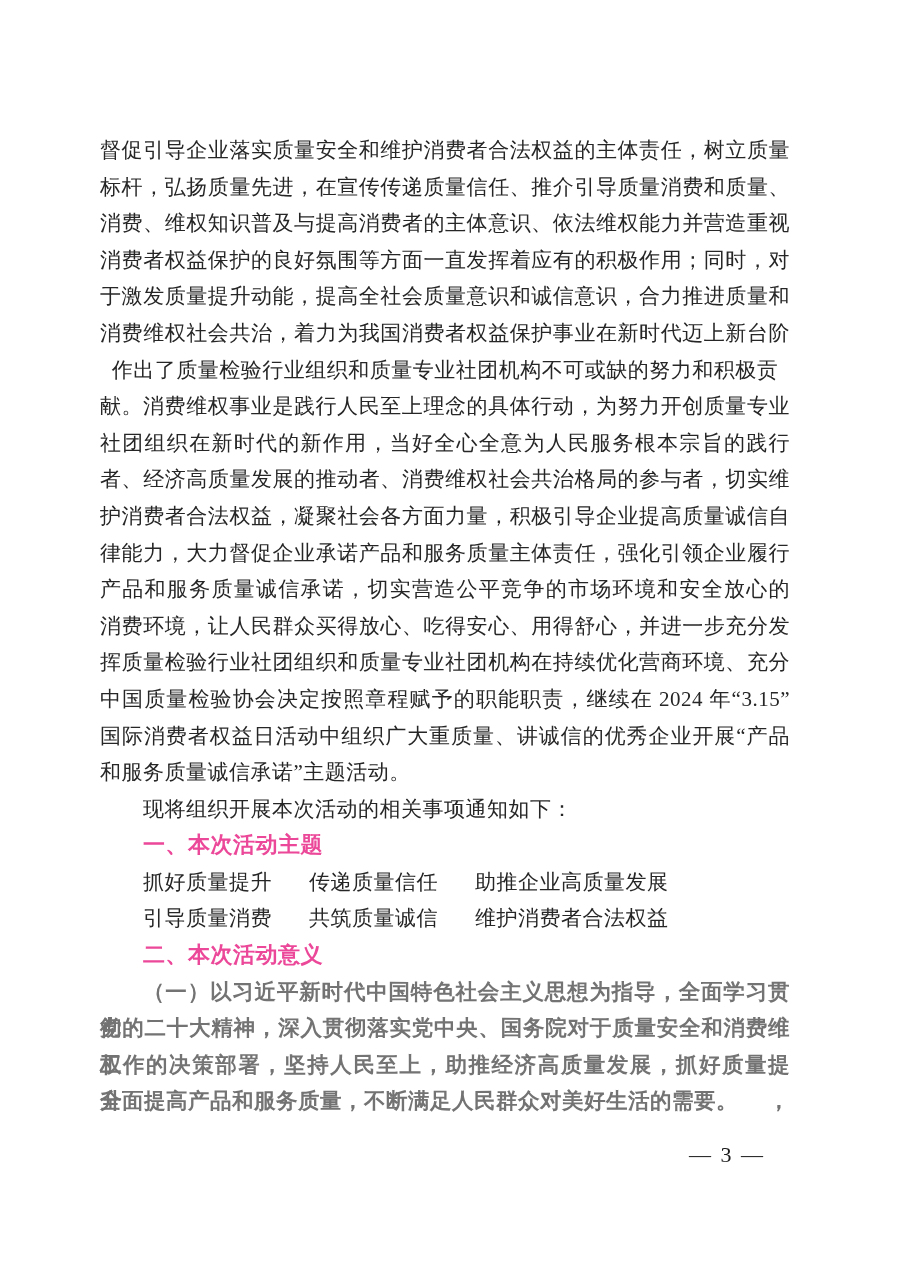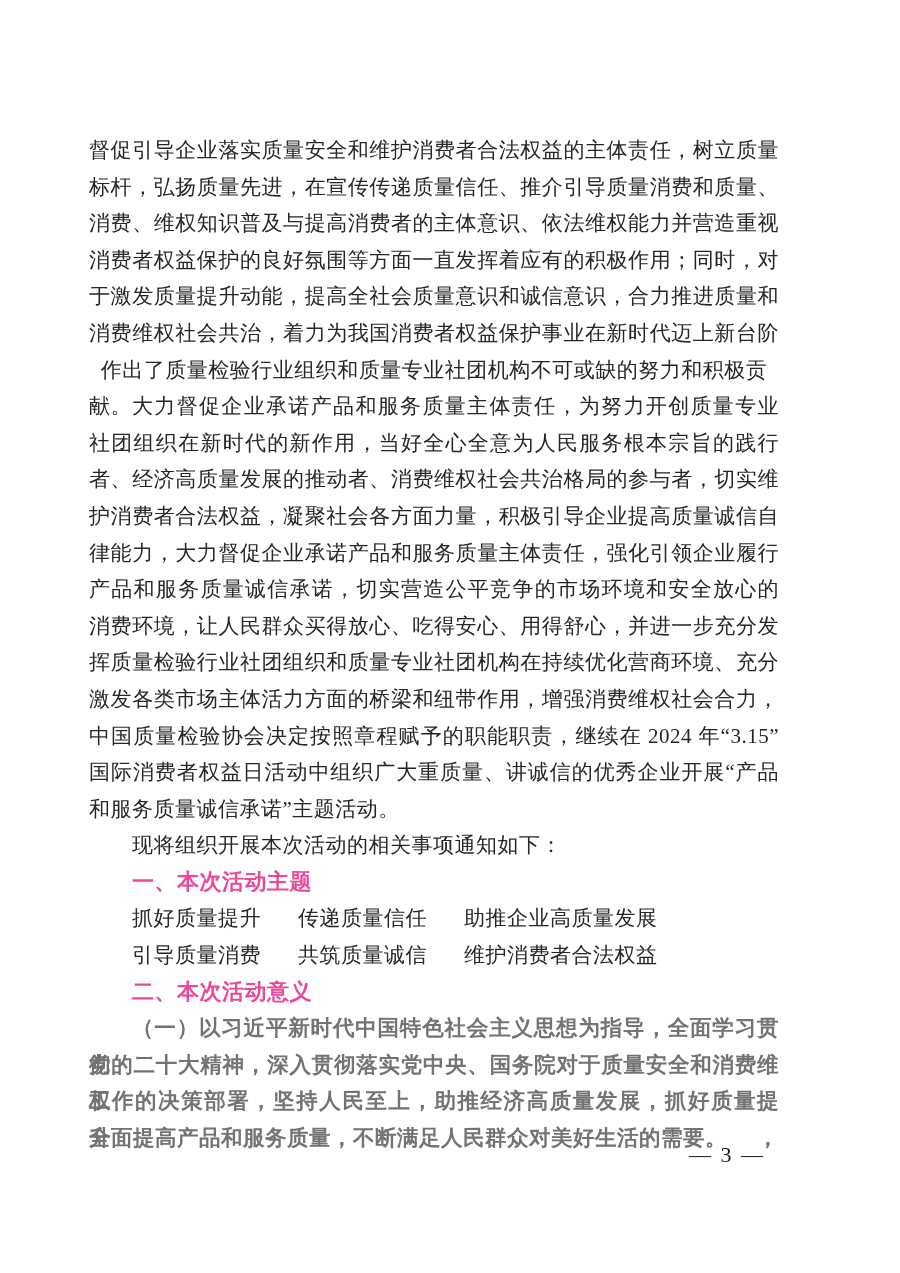--- a/index.html
+++ b/index.html
@@ -13,21 +13,21 @@
     height: 1273px;
     margin: 0 auto;
     background: #ffffff;
     font-family: "Liberation Serif", "DejaVu Serif", serif;
     color: #262626;
     overflow: hidden;
   }
   .text-block {
     position: absolute;
     top: 132px;
-    left: 89px;
+    left: 100px;
     width: 690px;
   }
   .ln {
     height: 36.6px;
     line-height: 36.6px;
     font-size: 21px;
     letter-spacing: 0.5px;
     white-space: nowrap;
     overflow: visible;
   }
@@ -82,29 +82,28 @@
   <div class="text-block">
 
     <div class="ln j">督促引导企业落实质量安全和维护消费者合法权益的主体责任，树立质量</div>
     <div class="ln j">标杆，弘扬质量先进，在宣传传递质量信任、推介引导质量消费和质量、</div>
     <div class="ln j">消费、维权知识普及与提高消费者的主体意识、依法维权能力并营造重视</div>
     <div class="ln j">消费者权益保护的良好氛围等方面一直发挥着应有的积极作用；同时，对</div>
     <div class="ln j">于激发质量提升动能，提高全社会质量意识和诚信意识，合力推进质量和</div>
     <div class="ln j">消费维权社会共治，着力为我国消费者权益保护事业在新时代迈上新台阶</div>
     <div class="ln j end">作出了质量检验行业组织和质量专业社团机构不可或缺的努力和积极贡献。</div>
 
-    <div class="ln j indent">大力督促企业承诺产品和服务质量主体责任，为努力开创质量专业</div>
+    <div class="ln j indent">消费维权事业是践行人民至上理念的具体行动，为努力开创质量专业</div>
     <div class="ln j">社团组织在新时代的新作用，当好全心全意为人民服务根本宗旨的践行</div>
     <div class="ln j">者、经济高质量发展的推动者、消费维权社会共治格局的参与者，切实维</div>
     <div class="ln j">护消费者合法权益，凝聚社会各方面力量，积极引导企业提高质量诚信自</div>
     <div class="ln j">律能力，大力督促企业承诺产品和服务质量主体责任，强化引领企业履行</div>
     <div class="ln j">产品和服务质量诚信承诺，切实营造公平竞争的市场环境和安全放心的</div>
     <div class="ln j">消费环境，让人民群众买得放心、吃得安心、用得舒心，并进一步充分发</div>
     <div class="ln j">挥质量检验行业社团组织和质量专业社团机构在持续优化营商环境、充分</div>
-    <div class="ln j">激发各类市场主体活力方面的桥梁和纽带作用，增强消费维权社会合力，</div>
     <div class="ln j">中国质量检验协会决定按照章程赋予的职能职责，继续在 2024 年“3.15”</div>
     <div class="ln j">国际消费者权益日活动中组织广大重质量、讲诚信的优秀企业开展“产品</div>
     <div class="ln end">和服务质量诚信承诺”主题活动。</div>
 
     <div class="ln indent">现将组织开展本次活动的相关事项通知如下：</div>
 
     <div class="ln heading">一、本次活动主题</div>
 
     <div class="ln theme-row">
       <span>抓好质量提升</span>

